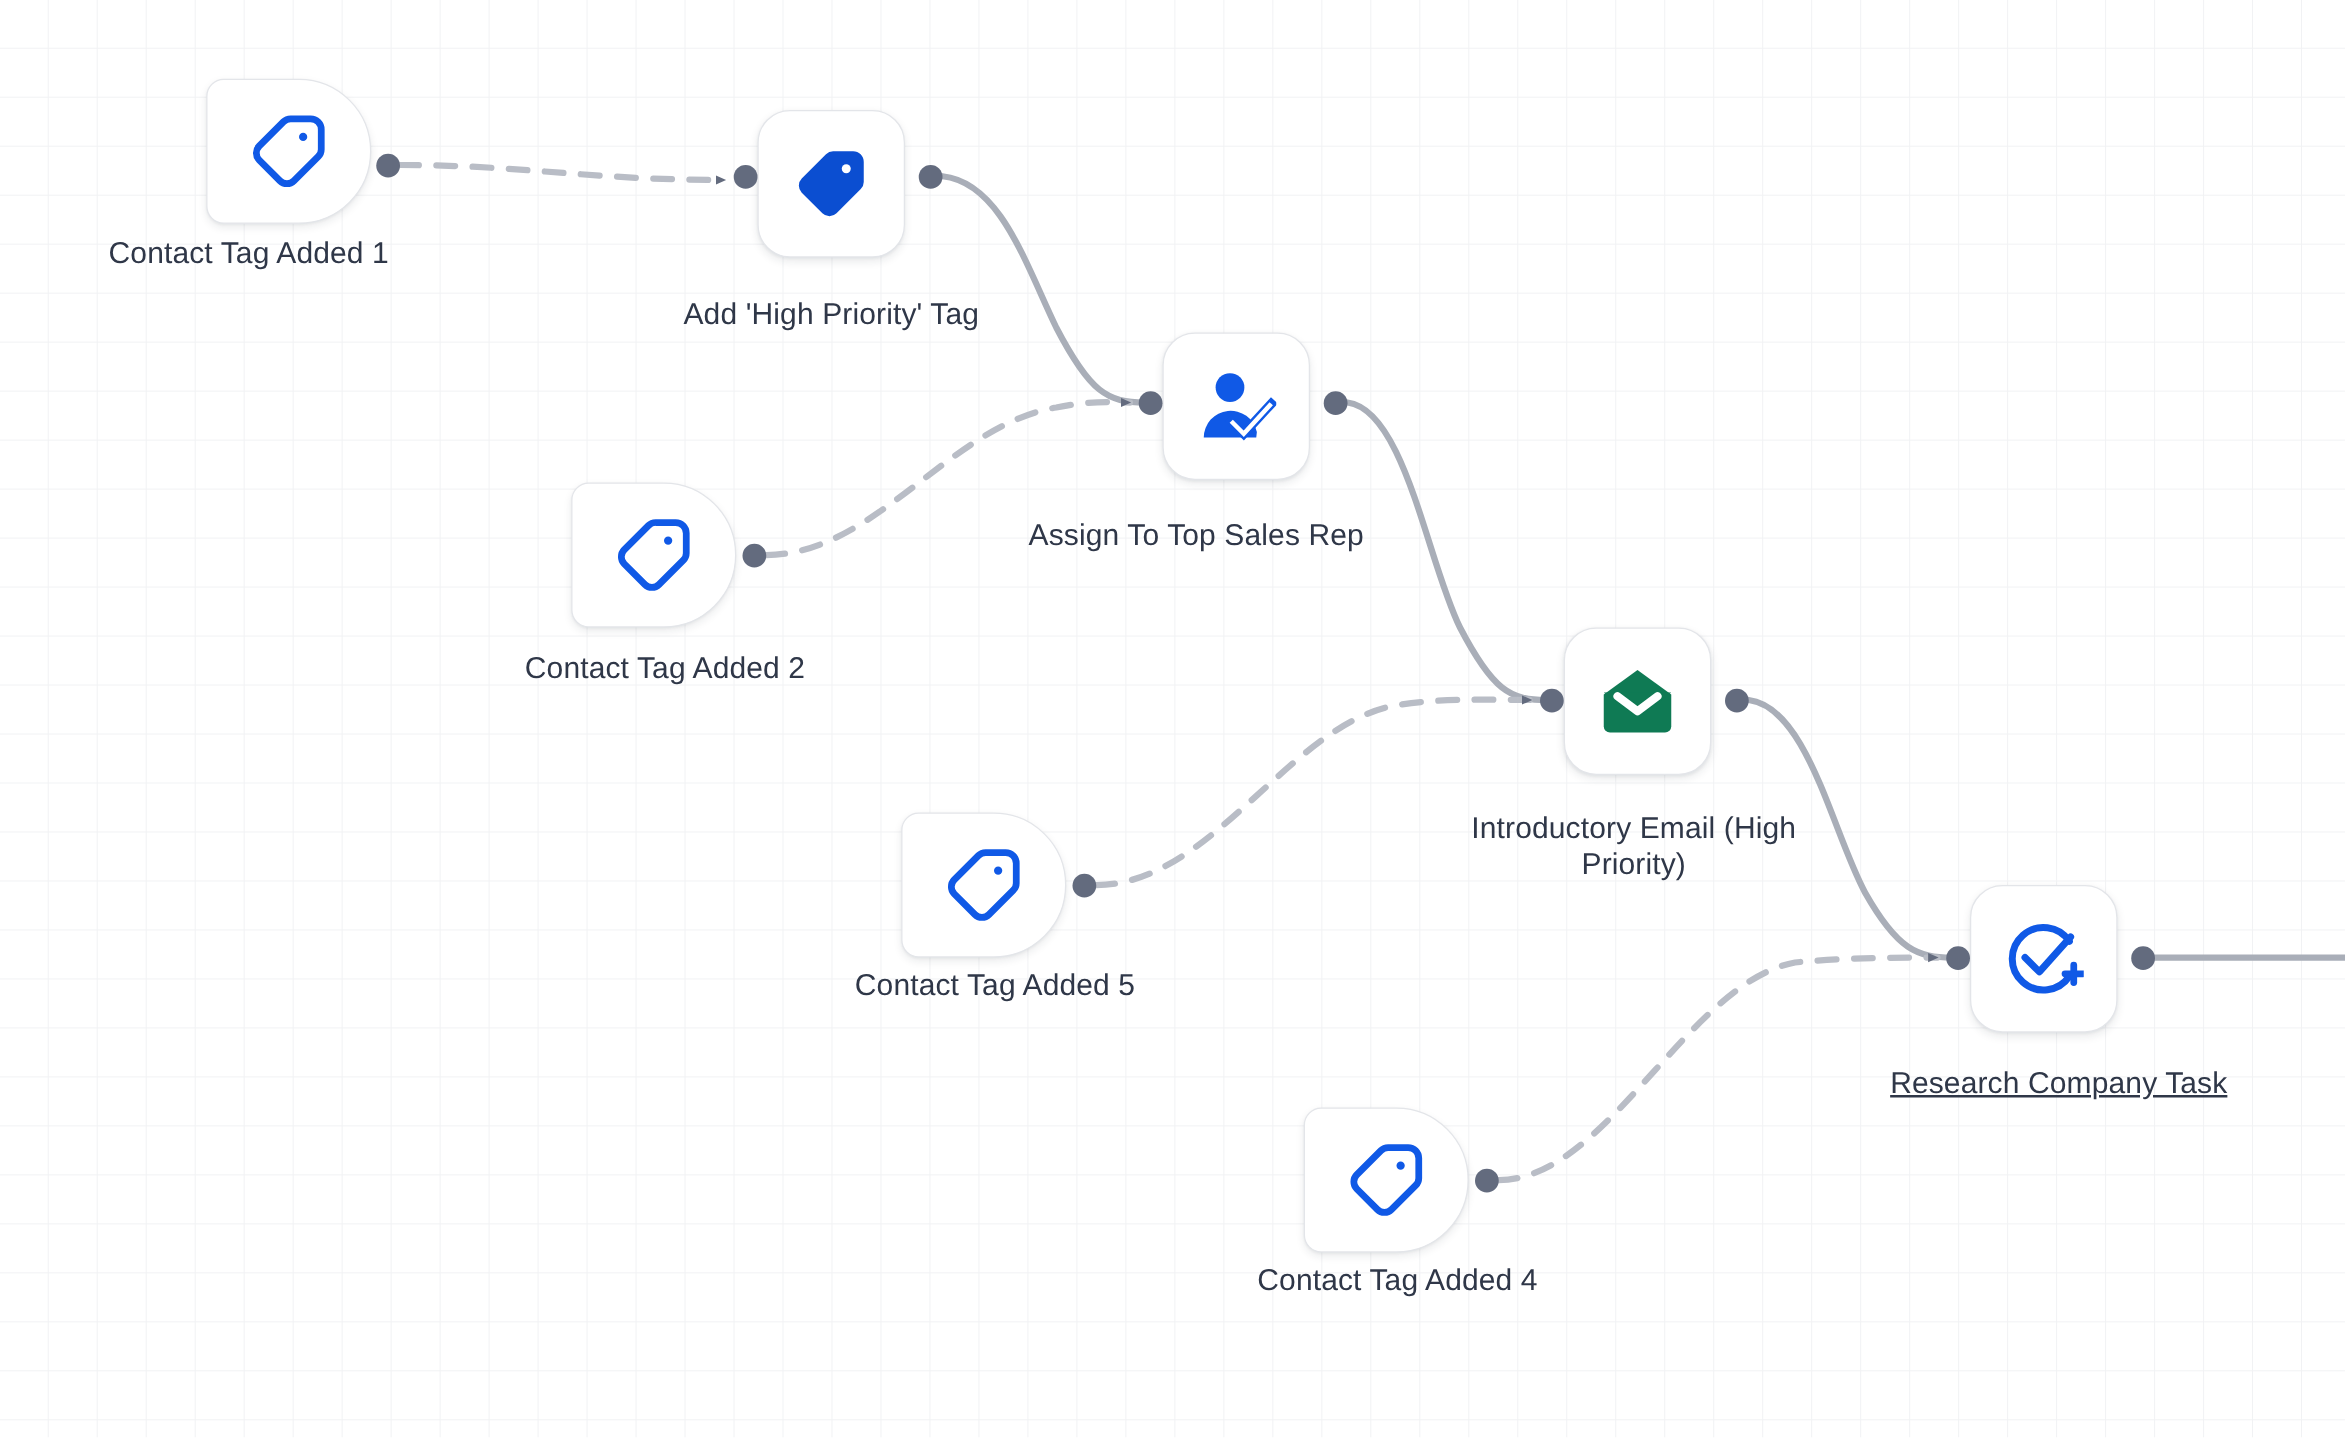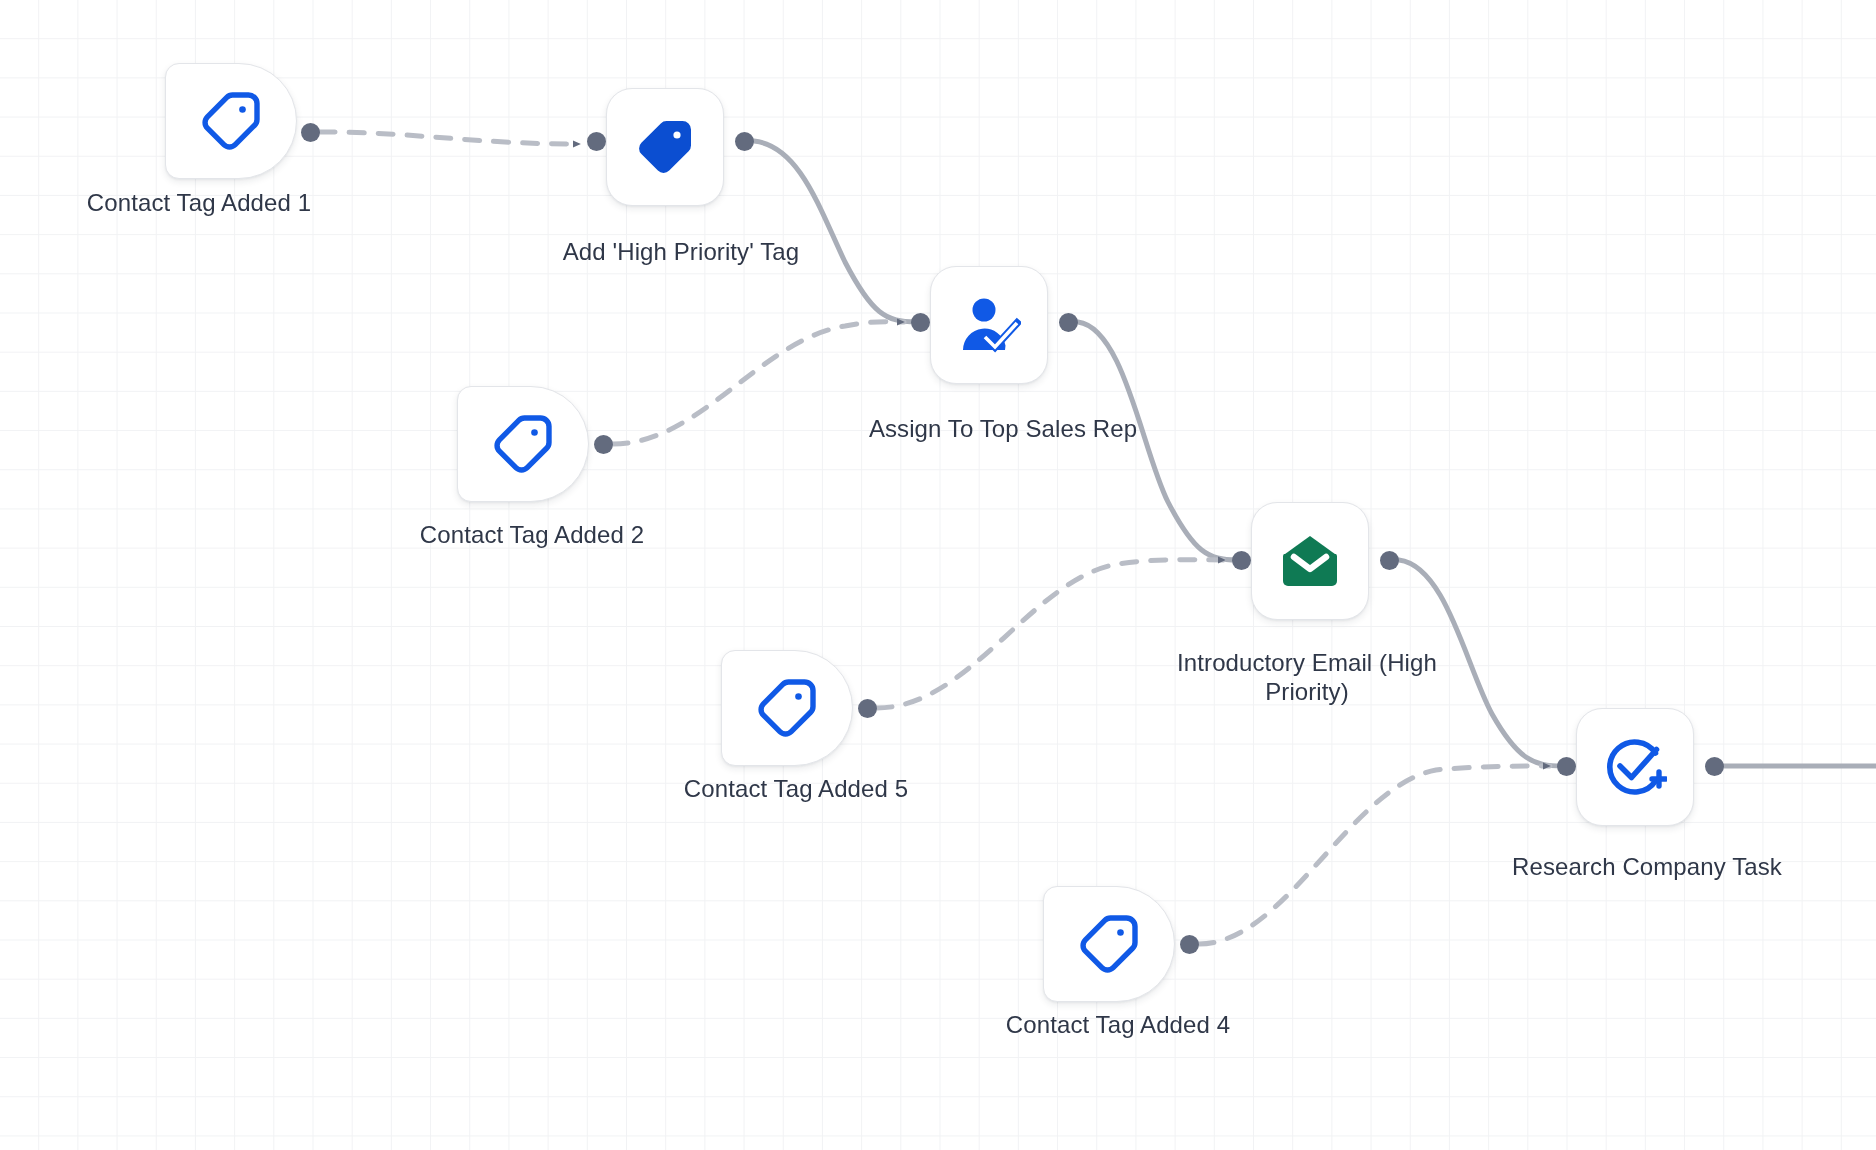--- a/index.html
+++ b/index.html
@@ -173,23 +173,23 @@
       <div class="port" style="left: 857.5px; top: 698.5px; background: rgb(99, 107, 126);"></div>
       <div class="port" style="left: 1231.5px; top: 550.5px; background: rgb(99, 107, 126);"></div>
       <div class="port" style="left: 1379.5px; top: 550.5px; background: rgb(99, 107, 126);"></div>
       <div class="port" style="left: 1179.5px; top: 934.5px; background: rgb(99, 107, 126);"></div>
       <div class="port" style="left: 1556.5px; top: 756.5px; background: rgb(99, 107, 126);"></div>
       <div class="port" style="left: 1704.5px; top: 756.5px; background: rgb(99, 107, 126);"></div>
     </div>
 
   <div id="label-layer">
       <div class="node-label" style="width: 330px; left: 34px; top: 188px;">Contact Tag Added 1</div>
-      <div class="node-label" style="width: 330px; left: 516px; top: 237px;">Add 'High Priority' Tag</div>
+      <div class="node-label" style="width: 330px; left: 500px; top: 237px;">Add 'High Priority' Tag</div>
       <div class="node-label" style="width: 330px; left: 367px; top: 520px;">Contact Tag Added 2</div>
-      <div class="node-label" style="width: 330px; left: 838px; top: 414px;">Assign To Top Sales Rep</div>
+      <div class="node-label" style="width: 330px; left: 792px; top: 414px;">Assign To Top Sales Rep</div>
       <div class="node-label" style="width: 330px; left: 631px; top: 774px;">Contact Tag Added 5</div>
       <div class="node-label" style="width: 330px; left: 1142px; top: 648px;">Introductory Email (High
 Priority)</div>
       <div class="node-label" style="width: 330px; left: 953px; top: 1010px;">Contact Tag Added 4</div>
-      <div class="node-label" style="width: 330px; left: 1482px; top: 852px;">Research Company Task</div>
+      <div class="node-label" style="width: 330px; left: 1482px; top: 852px; text-decoration: underline;">Research Company Task</div>
     </div>
 
 </div>
 
 </body></html>

